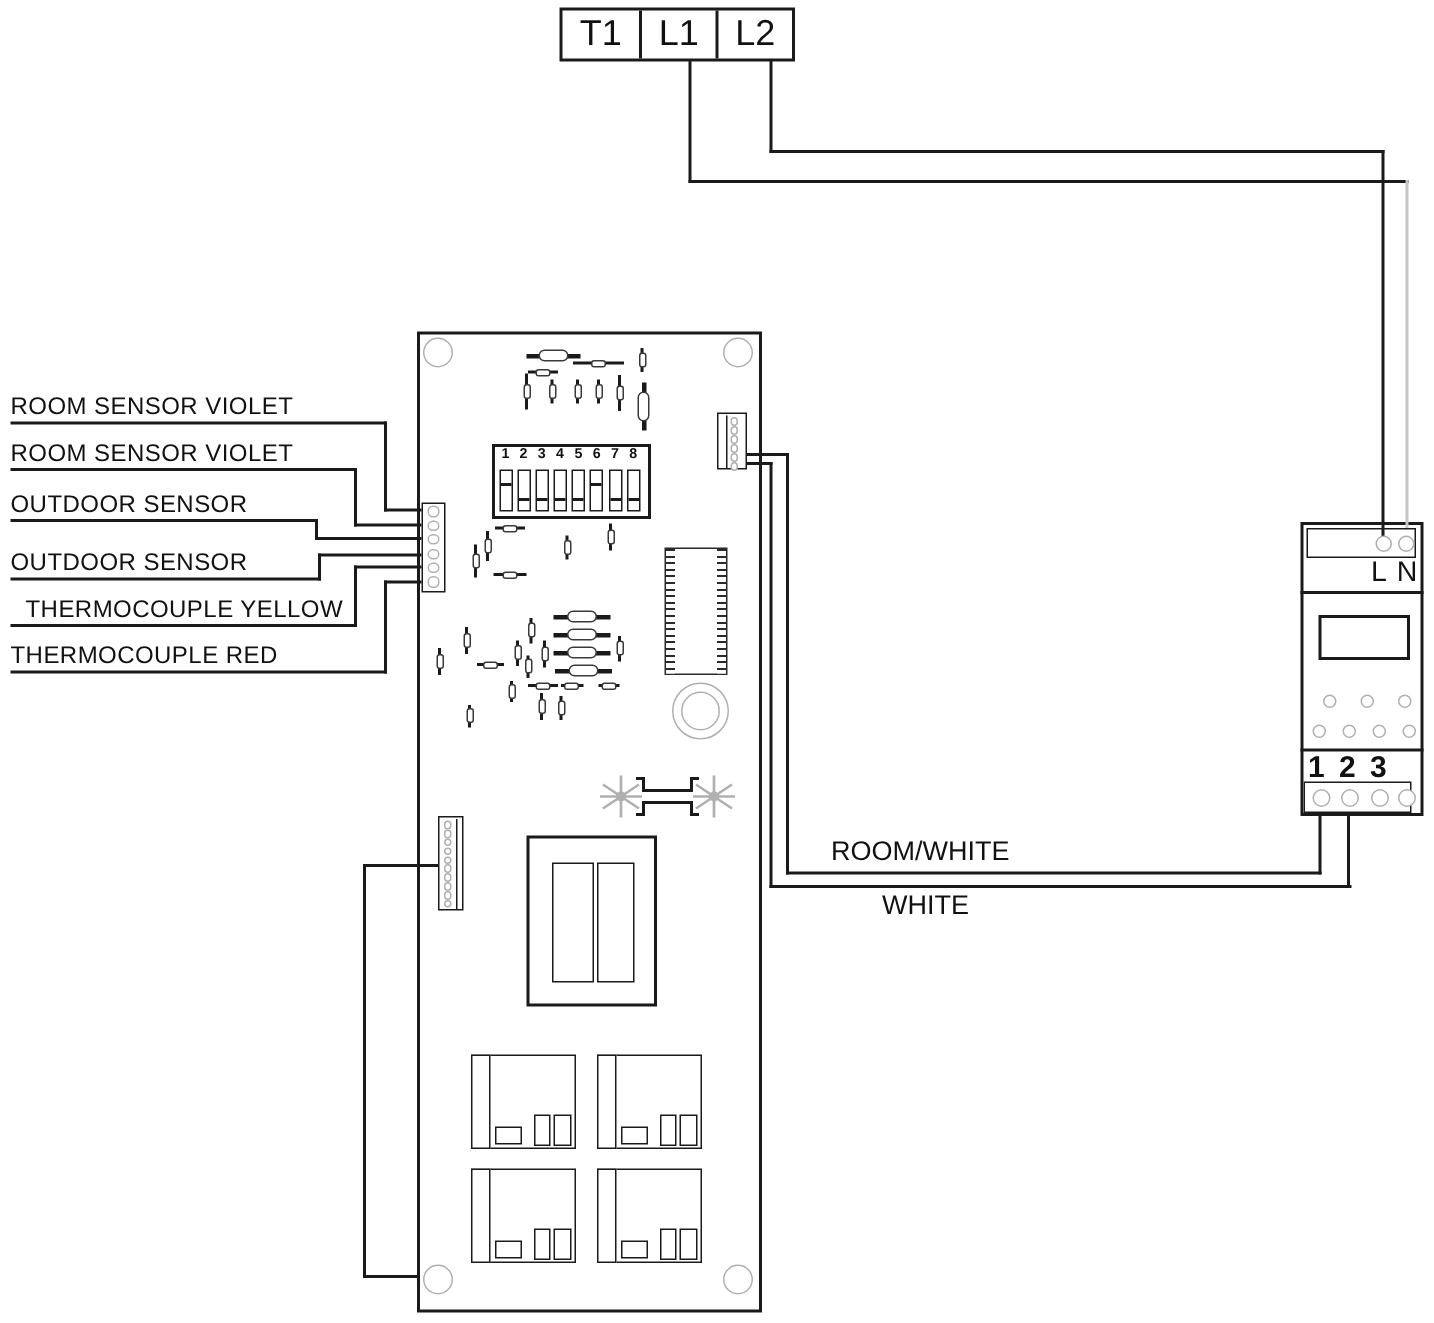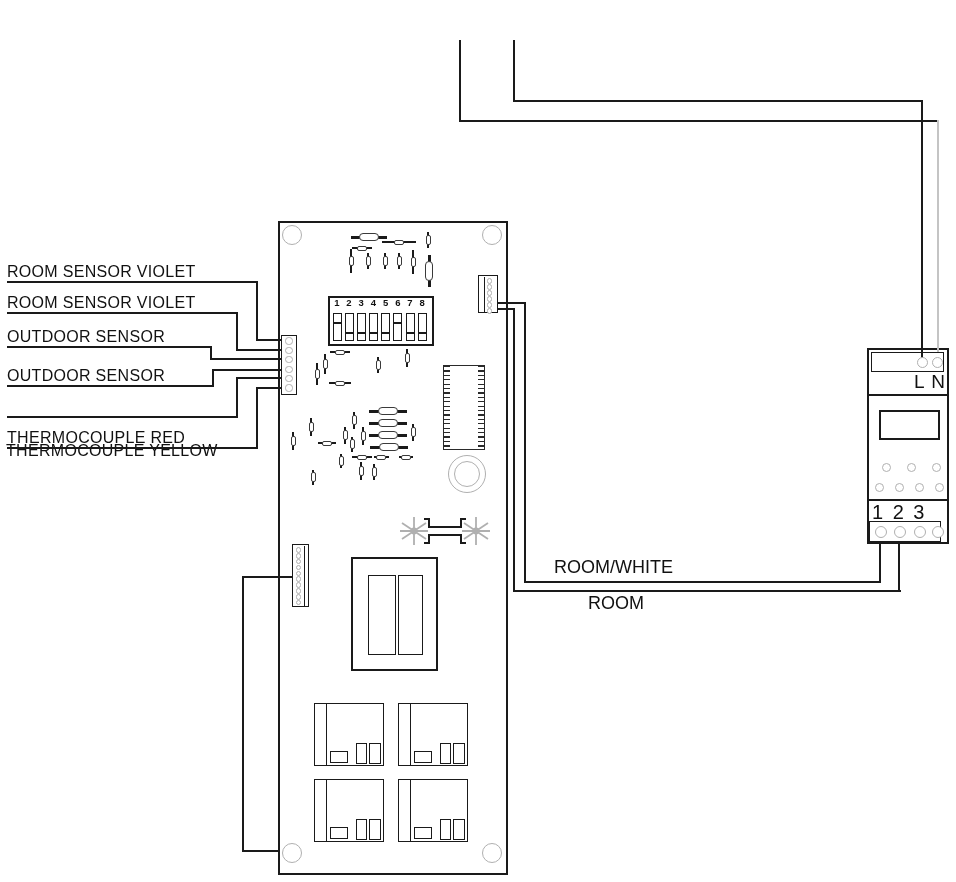--- a/index.html
+++ b/index.html
@@ -14,38 +14,43 @@
   .wlbl{position:absolute;font-size:18px;white-space:nowrap;color:#111;}
   .tblock{position:absolute;left:373px;top:5px;width:157px;height:36px;border:2px solid #1a1a1a;
           box-sizing:border-box;display:grid;grid-template-columns:1fr 1fr 1fr;background:#fff;}
   .tcell{display:flex;align-items:center;justify-content:center;font-size:24px;border-left:2px solid #1a1a1a;}
   .tcell:first-child{border-left:none;}
   .dipnum{position:absolute;font-size:9.5px;font-weight:600;width:12px;text-align:center;color:#111;}
   .dipsw{position:absolute;border:1.5px solid #1a1a1a;box-sizing:border-box;background:#fff;}
   .icband{position:absolute;top:0;width:6px;height:100%;
           background:repeating-linear-gradient(to bottom,#2a2a2a 0 1.3px,#ffffff 1.3px 4.4px);}
   .modlbl{position:absolute;font-size:19px;letter-spacing:1px;color:#111;}
-  .modlbl2{position:absolute;font-size:20px;letter-spacing:2px;color:#111;}
+  .modlbl2{position:absolute;font-size:20px;letter-spacing:2px;color:#111;font-weight:bold;}
   .cbody{position:absolute;border:1.2px solid #3a3a3a;background:#fff;box-sizing:border-box;}
 </style>
 </head>
 <body>
 
 <div class="canvas">
 
+  <div class="tblock">
+    <div class="tcell">T1</div>
+    <div class="tcell">L1</div>
+    <div class="tcell">L2</div>
+  </div>
 
   <div class="lbl" style="left:7px;top:263px;">ROOM SENSOR VIOLET</div>
   <div class="lbl" style="left:7px;top:294px;">ROOM SENSOR VIOLET</div>
   <div class="lbl" style="left:7px;top:328px;">OUTDOOR SENSOR</div>
   <div class="lbl" style="left:7px;top:367px;">OUTDOOR SENSOR</div>
-  <div class="lbl" style="left:6px;top:398px;margin-top:44px;">THERMOCOUPLE YELLOW</div>
+  <div class="lbl" style="left:17px;top:398px;">THERMOCOUPLE YELLOW</div>
   <div class="lbl" style="left:7px;top:429px;">THERMOCOUPLE RED</div>
 
   <div class="wlbl" style="left:554px;top:557px;">ROOM/WHITE</div>
-  <div class="wlbl" style="left:588px;top:593px;">ROOM</div>
+  <div class="wlbl" style="left:588px;top:593px;">WHITE</div>
 
   <div class="box" style="left:278px;top:221px;width:230px;height:654px;"></div>
 
   <div class="box" style="left:328px;top:296px;width:106px;height:50px;"></div>
 
   <div class="box thin" style="left:443px;top:365px;width:42px;height:85px;border-color:#2a2a2a;">
     <div class="icband" style="left:0;"></div>
     <div class="icband" style="right:0;"></div>
   </div>
 

